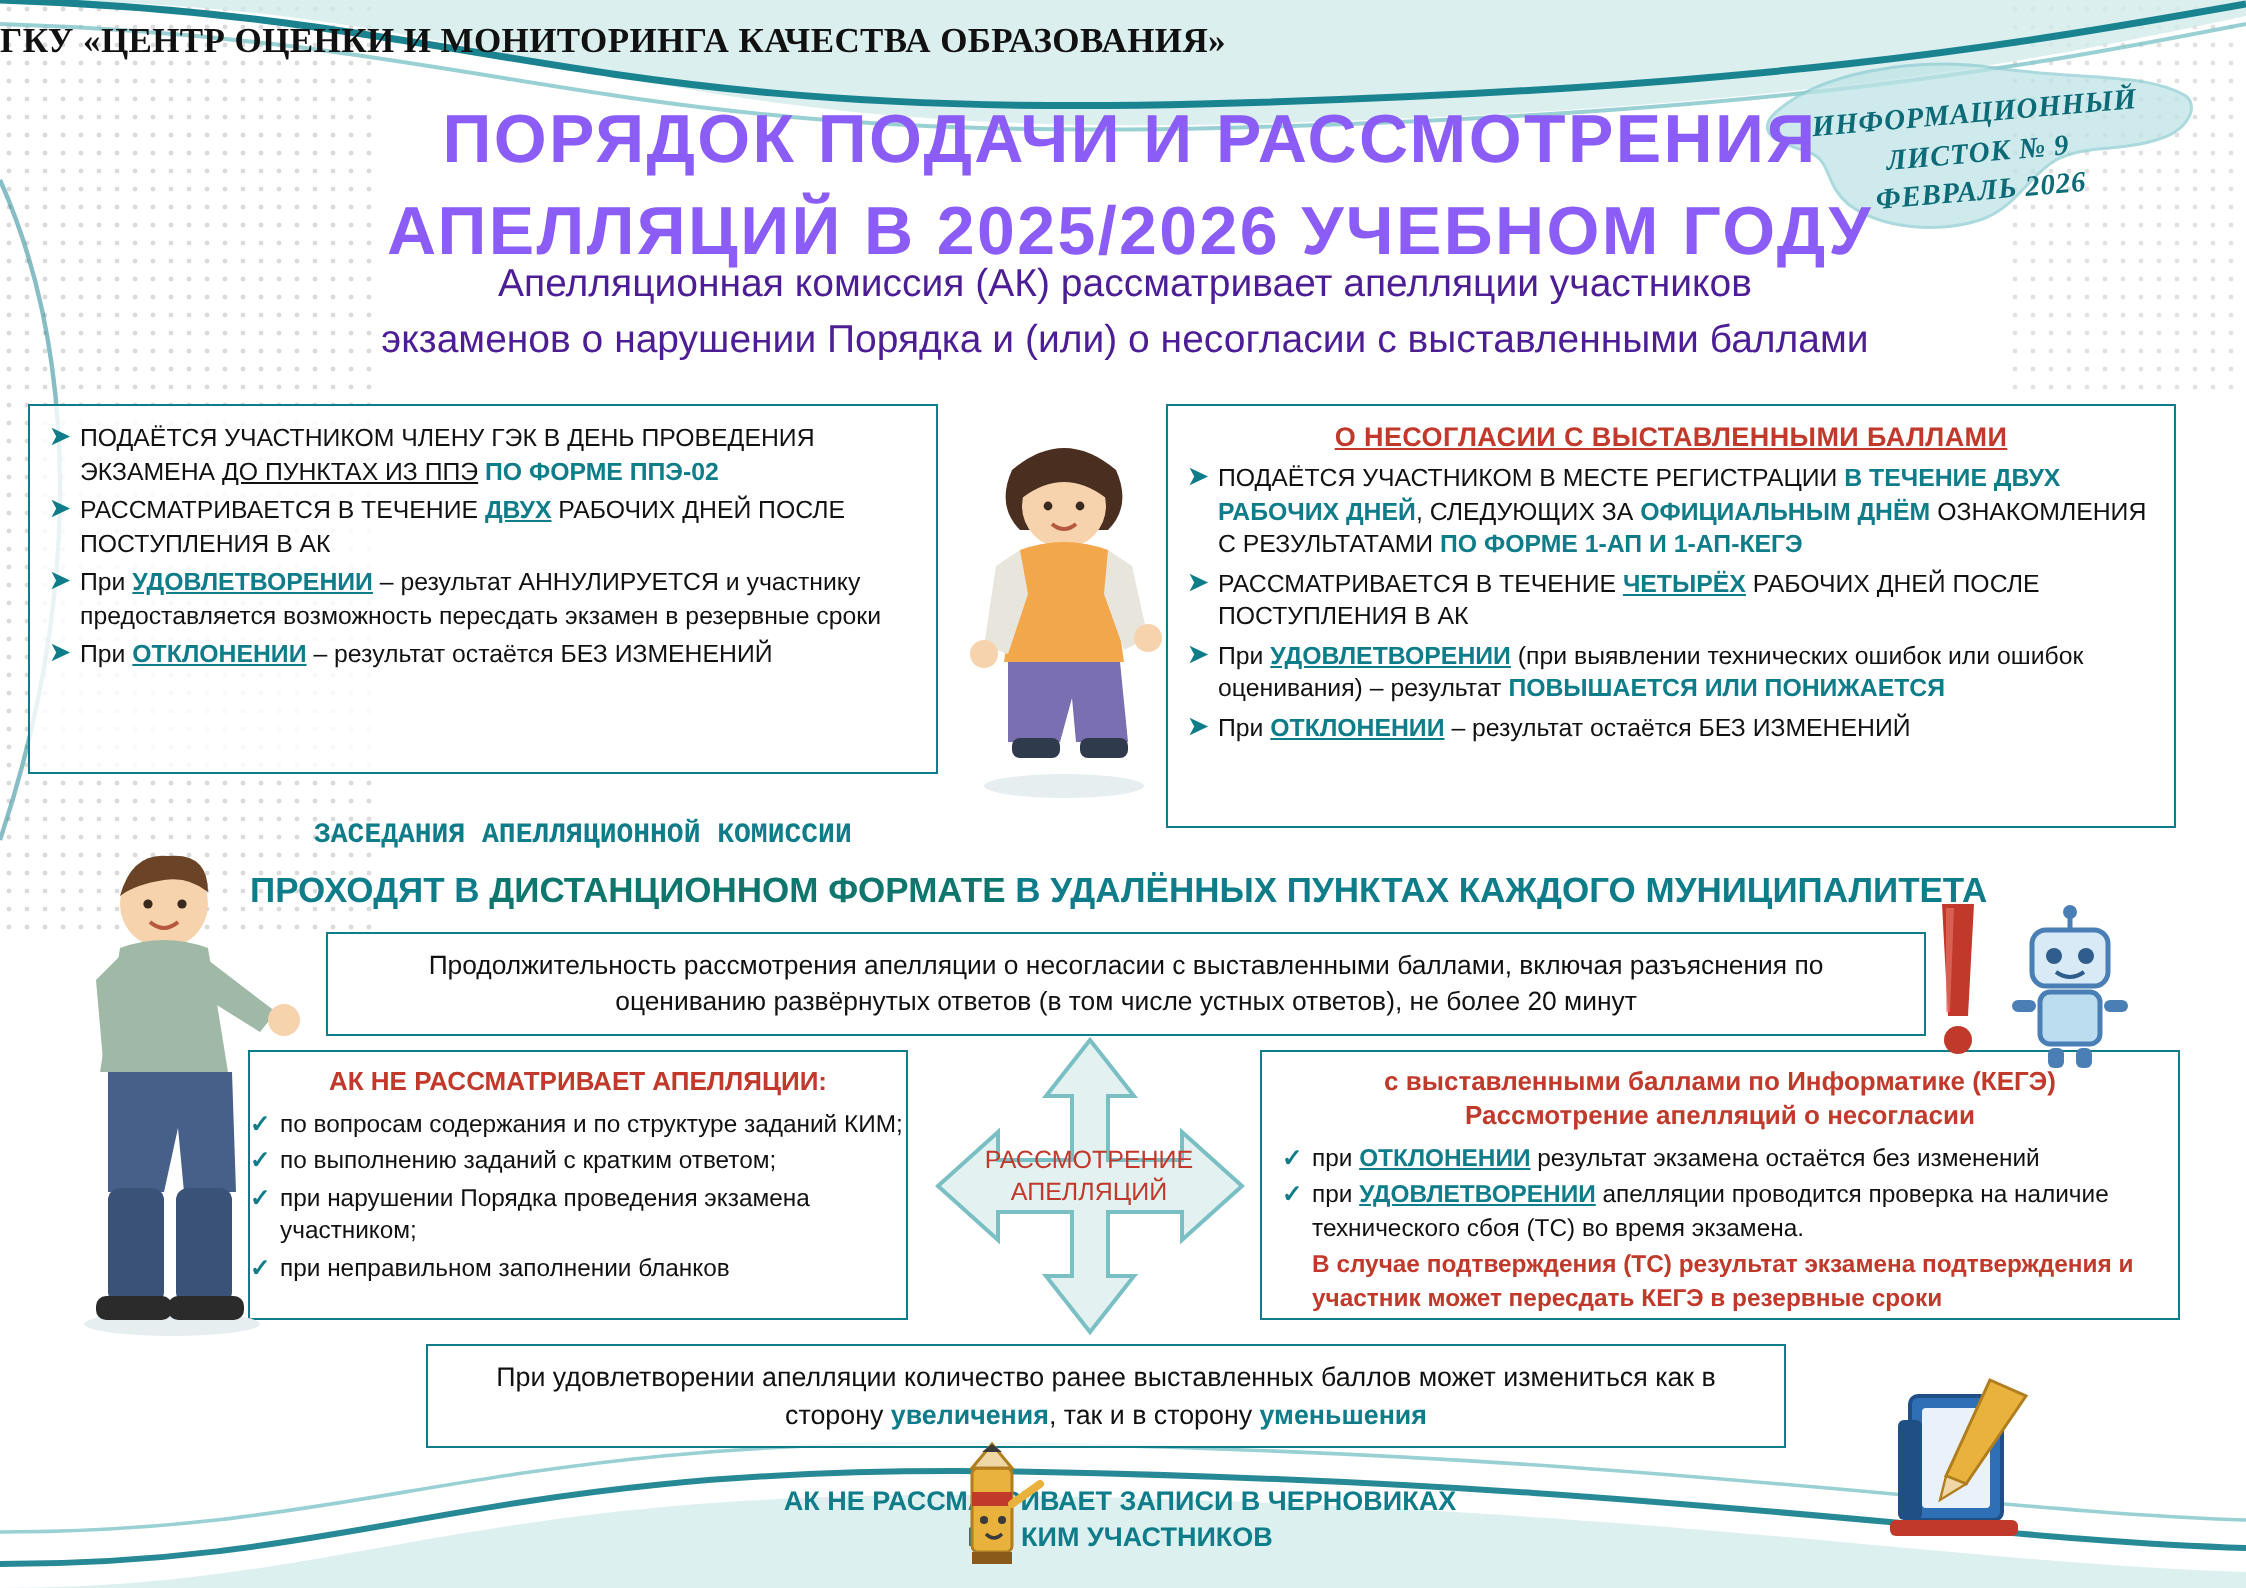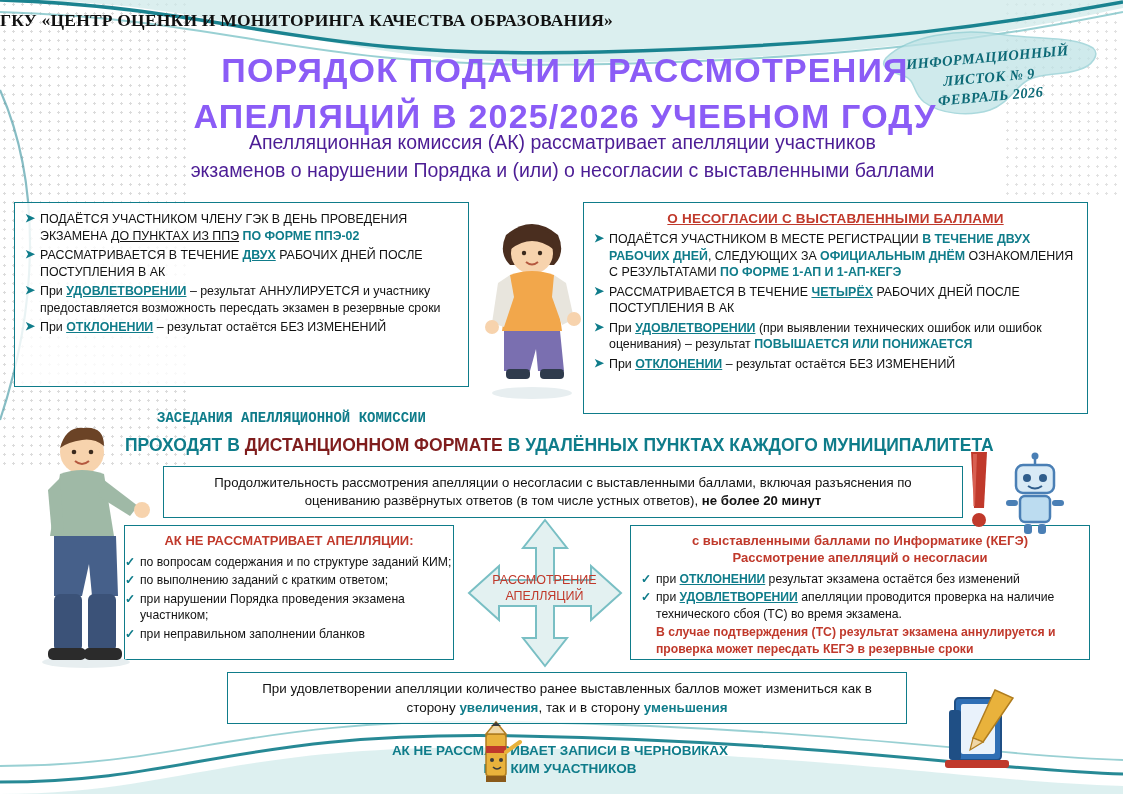--- a/index.html
+++ b/index.html
@@ -76,21 +76,21 @@
   .bullets li{
     position:relative; padding-left:15px; margin-bottom:3px;
     font-size:12.4px; line-height:1.33; color:#111;
     font-family:"Liberation Sans", sans-serif;
   }
   .bullets li .mk{
     position:absolute; left:0; top:0px; color:#0f7c8a; font-size:12px; font-weight:bold;
   }
   .u{ text-decoration:underline; }
   .teal{ color:#0f7c8a; font-weight:bold; }
-  .bold{ font-weight:bold; }
+  .bold{ font-weight:normal; }
 
   
   .girl{ position:absolute; left:470px; top:205px; width:125px; height:195px; z-index:4;}
   .boy{ position:absolute; left:20px; top:418px; width:130px; height:250px; z-index:4;}
   .robot{ position:absolute; left:1000px; top:452px; width:70px; height:85px; z-index:4;}
   .excl{ position:absolute; left:965px; top:450px; width:28px; height:80px; z-index:4;}
   .pencil{ position:absolute; left:468px; top:720px; width:60px; height:70px; z-index:4;}
   .books{ position:absolute; left:925px; top:680px; width:105px; height:100px; z-index:4;}
 
   
@@ -98,21 +98,21 @@
     position:absolute; left:125px; top:410px; width:560px;
     color:#0f7c8a; font-weight:bold; font-size:14px;
     font-family:Liberation Mono, monospace;
     margin-left:32px;
   }
   .mid-line2{
     position:absolute; left:125px; top:435px; width:980px;
     color:#0f7c8a; font-weight:bold; font-size:17.5px;
     font-family:"Liberation Sans", sans-serif;
   }
-  .mid-line2 .accent{ color:#7f1d1d;margin-top:40px; }
+  .mid-line2 .accent{ color:#0f766e;margin-top:40px; }
 
   
   .duration-box{
     position:absolute; left:163px; top:466px; width:800px; height:52px;
     border:1.5px solid #0f7c8a; background:rgba(255,255,255,.85);
     display:flex; align-items:center; justify-content:center; text-align:center;
     padding:4px 12px;
     font-size:13.2px; line-height:1.4; color:#111;
     font-family:"Liberation Sans", sans-serif;
   }
@@ -152,21 +152,20 @@
   }
 
   
   .final-box{
     position:absolute; left:213px; top:672px; width:680px; height:52px;
     border:1.5px solid #0f7c8a; background:rgba(255,255,255,.85);
     display:flex; align-items:center; justify-content:center; text-align:center;
     padding:4px 10px;
     font-size:13.4px; line-height:1.45; color:#111;
     font-family:"Liberation Sans", sans-serif;
-    margin-left:14px;
   }
   .footer-note{
     position:absolute; left:330px; top:742px; width:460px; text-align:center;
     color:#0f7c8a; font-weight:bold; font-size:13.5px; line-height:1.35;
     font-family:"Liberation Sans", sans-serif;
   }
 </style>
 </head>
 <body>
 
@@ -318,21 +317,21 @@
     <div class="sub-title">
       <div>с выставленными баллами по Информатике (КЕГЭ)</div>
       <div>Рассмотрение апелляций о несогласии</div>
     </div>
     <ul class="checks">
       <li><span class="ck">✓</span>
         при <span class="u teal">ОТКЛОНЕНИИ</span> результат экзамена остаётся без изменений</li>
       <li><span class="ck">✓</span>
         при <span class="u teal">УДОВЛЕТВОРЕНИИ</span> апелляции проводится проверка на наличие технического сбоя (ТС) во время экзамена.</li>
     </ul>
-    <div class="noteline">В случае подтверждения (ТС) результат экзамена аннулируется и проверка может пересдать КЕГЭ в резервные сроки</div>
+    <div class="noteline">В случае подтверждения (ТС) результат экзамена подтверждения и участник может пересдать КЕГЭ в резервные сроки</div>
   </div>
 
   <div class="final-box">
     <span><span>При удовлетворении апелляции количество ранее выставленных баллов может измениться как в сторону </span><span class="teal">увеличения</span><span>, так и в сторону </span><span class="teal">уменьшения</span></span>
   </div>
 
   <svg class="pencil" viewBox="0 0 60 70" xmlns="http://www.w3.org/2000/svg">
     <rect x="18" y="14" width="20" height="42" rx="3" fill="#e9b23c" stroke="#b07d1f" stroke-width="1.5"></rect>
     <path d="M18,14 l10,-12 l10,12z" fill="#f0d7a6" stroke="#b07d1f" stroke-width="1.5"></path>
     <path d="M23,6 l5,-4 l5,4z" fill="#3a3a3a"></path>

